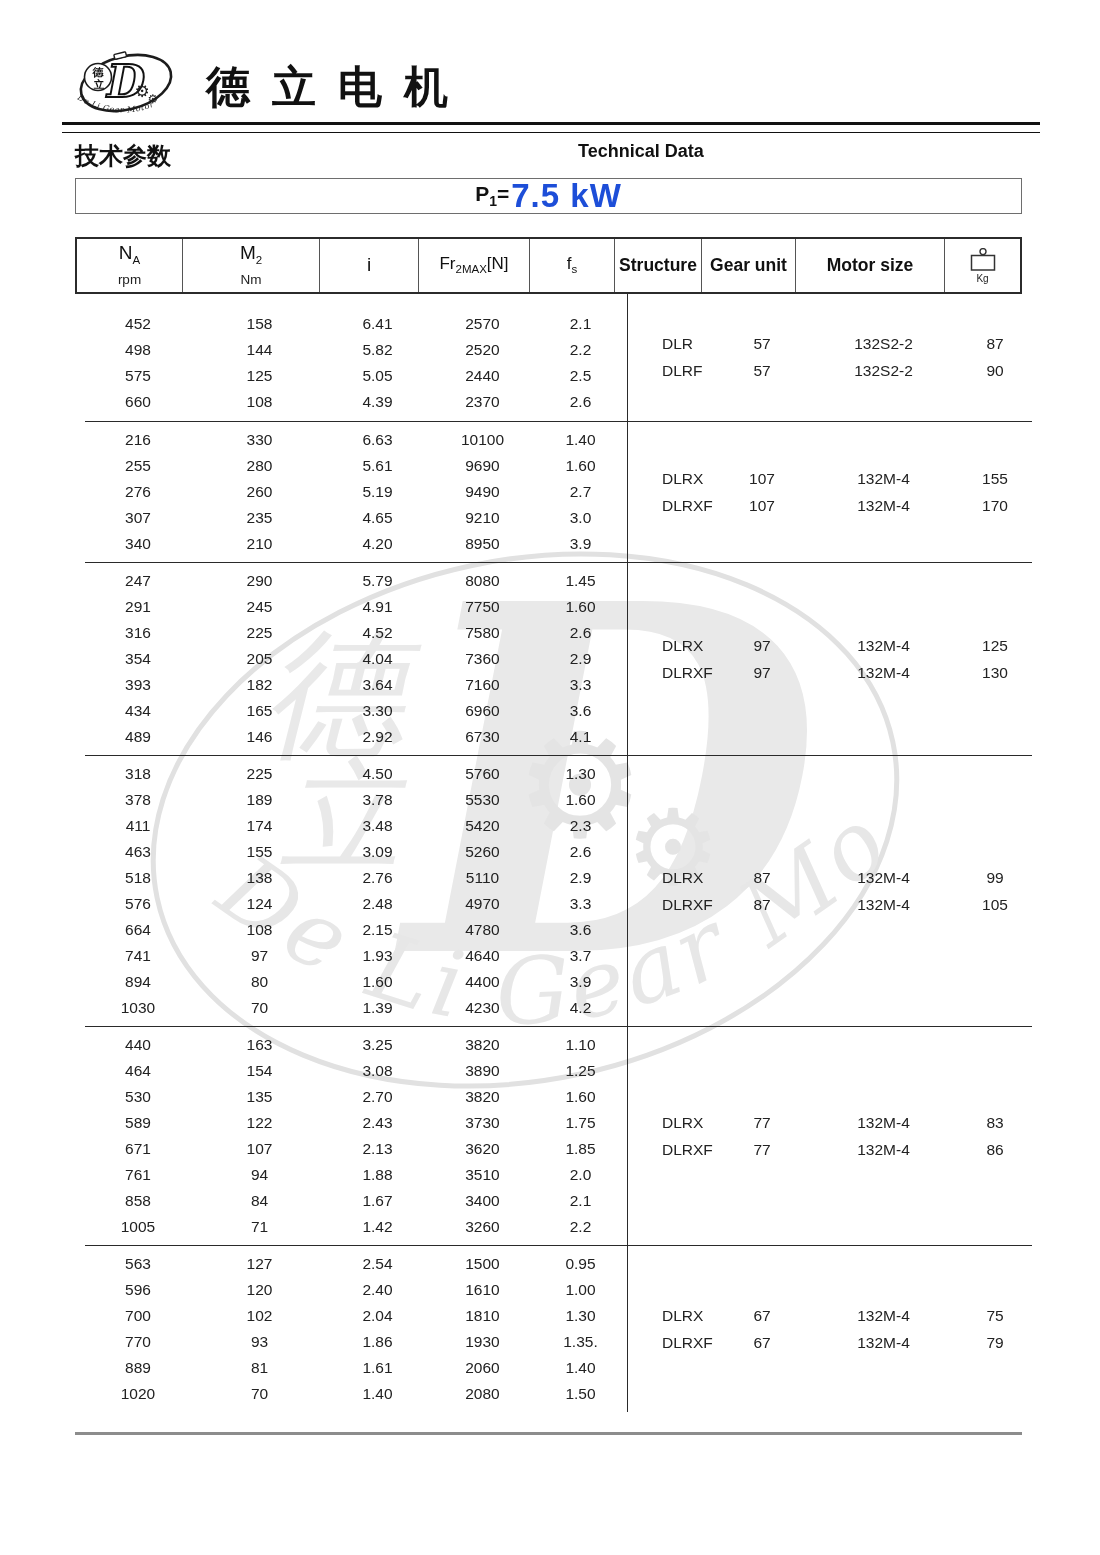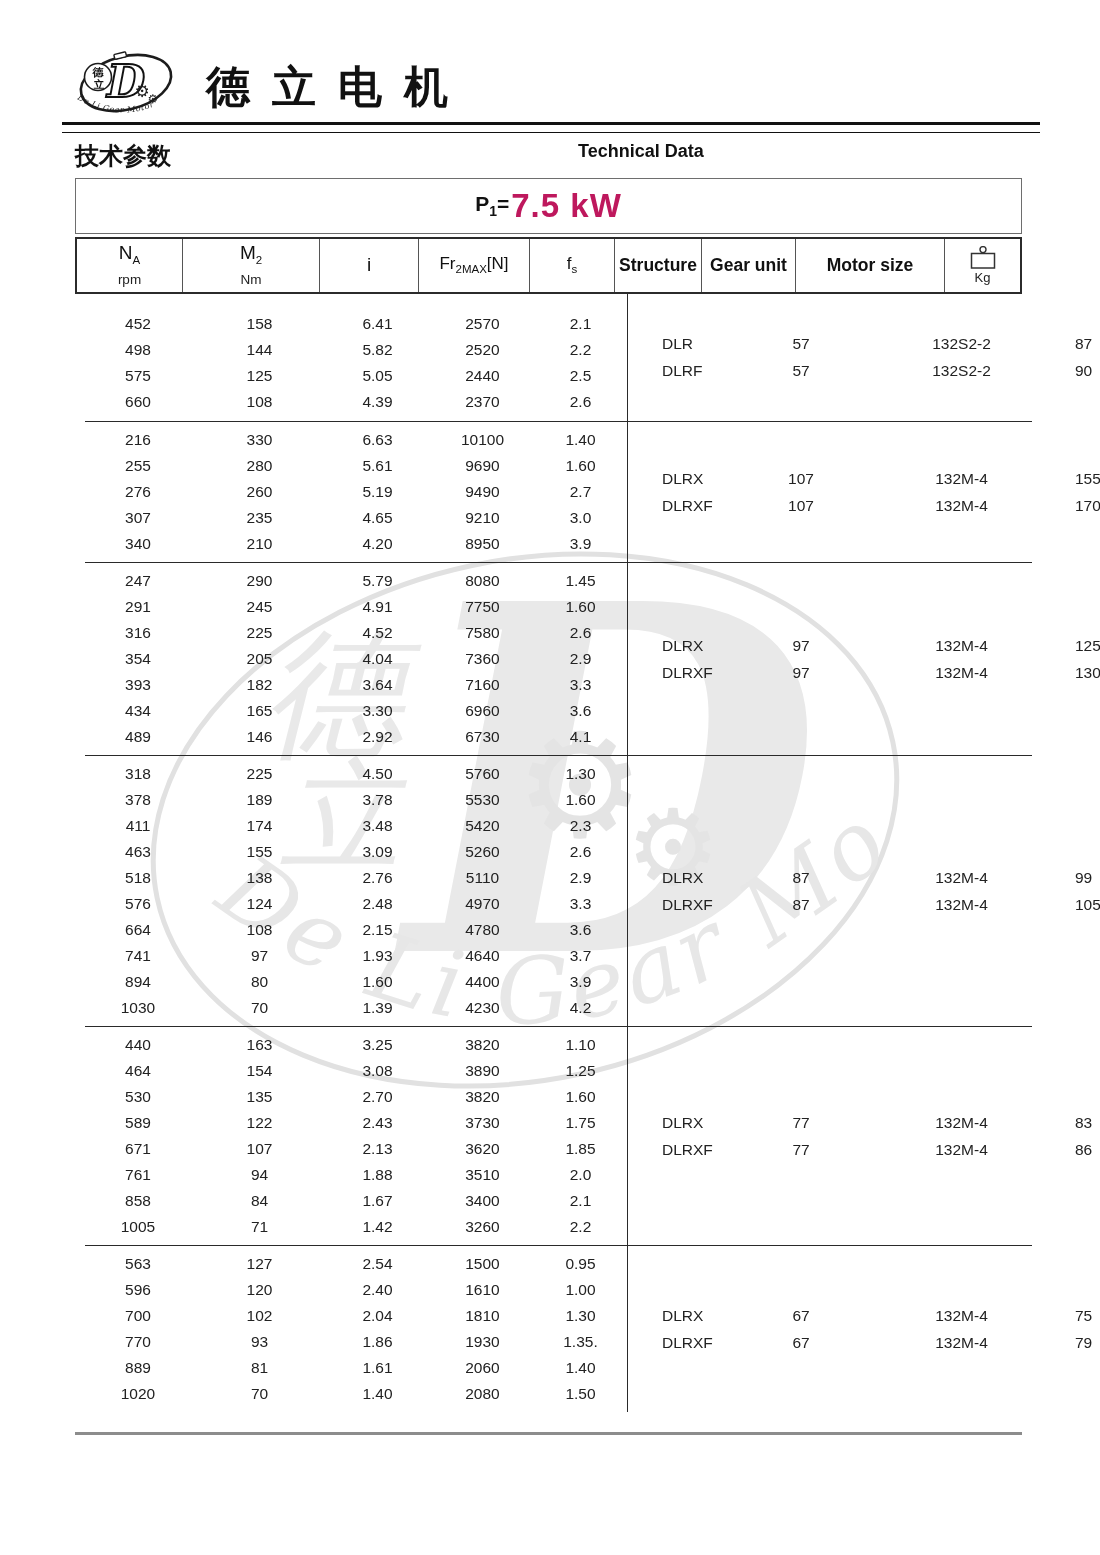--- a/index.html
+++ b/index.html
@@ -8,47 +8,47 @@
   
   .brand-row{position:absolute;left:72px;top:48px;display:flex;align-items:center;z-index:2;}
   .logo-svg{width:112px;height:78px;}
   .brand-name{margin-left:22px;font-family:"DejaVu Serif","Liberation Serif",serif;
               font-weight:bold;font-size:44px;letter-spacing:22px;color:#111;white-space:nowrap;}
   .double-rule{position:absolute;left:62px;top:122px;width:978px;height:7px;
                border-top:3px solid #111;border-bottom:1.5px solid #111;z-index:2;}
   .sec-zh{position:absolute;left:75px;top:140px;font-size:24px;font-weight:bold;color:#111;z-index:2;}
   .sec-en{position:absolute;left:578px;top:141px;font-size:18px;font-weight:bold;color:#111;z-index:2;}
   
-  .power-box{position:absolute;left:75px;top:178px;width:947px;height:56px;box-sizing:border-box;
+  .power-box{position:absolute;left:75px;top:178px;width:947px;height:36px;box-sizing:border-box;
              border:1.5px solid #6e6e6e;display:flex;align-items:center;justify-content:center;z-index:2;background:transparent;}
   .p-small{font-size:21px;font-weight:bold;color:#111;}
   .p-small sub{font-size:14px;}
-  .p-big{font-size:33px;font-weight:bold;color:#be185d;letter-spacing:1px;margin-left:2px;}
+  .p-big{font-size:33px;font-weight:bold;color:#1d4ed8;letter-spacing:1px;margin-left:2px;}
   
   .thead{position:absolute;left:75px;top:237px;width:947px;height:57px;box-sizing:border-box;
          border:2px solid #2b2b2b;display:grid;
          grid-template-columns:106px 137px 99px 111px 85px 87px 94px 149px auto;z-index:2;background:transparent;}
   .hcell{border-right:1px solid #555;display:flex;flex-direction:column;align-items:center;justify-content:center;line-height:1.1;}
   .hcell:last-child{border-right:none;}
   .h-main{font-size:19px;font-weight:normal;color:#111;}
   .h-main sub{font-size:11.5px;}
   .h-unit{font-size:13.5px;color:#222;margin-top:7px;}
   .h-word{font-size:17.5px;font-weight:bold;color:#111;}
-  .kgcell .h-unit{font-size:13px;margin-top:1px;}
+  .kgcell .h-unit{font-size:10px;margin-top:1px;}
   
   .tbody{position:absolute;left:85px;top:294px;width:947px;z-index:2;}
   .group{display:flex;}
   .group + .group{border-top:1.5px solid #2a2a2a;}
   .g-left{width:542px;box-sizing:border-box;padding:5px 0;}
   .group:first-child .g-left{padding-top:17px;padding-bottom:6px;}
   .drow{height:26px;display:grid;grid-template-columns:106px 137px 99px 111px 85px;align-items:center;}
   .dcell{text-align:center;font-size:15.5px;color:#222;}
   .g-right{width:405px;box-sizing:border-box;border-left:1.5px solid #2a2a2a;
            display:flex;flex-direction:column;justify-content:center;}
-  .arow{height:27px;display:grid;grid-template-columns:87px 94px 149px auto;align-items:center;gap:39px;}
+  .arow{height:27px;display:grid;grid-template-columns:87px 94px 149px auto;align-items:center;}
   .acell{font-size:15.5px;color:#222;text-align:center;}
   .a-structure{text-align:left;padding-left:34px;}
   
   .footer-rule{position:absolute;left:75px;top:1432px;width:947px;height:3px;background:#8c8c8c;z-index:2;}
   .page-number{position:absolute;left:75px;top:1443px;width:947px;text-align:center;
                font-size:17px;color:#222;z-index:2;}
   
   .watermark{position:absolute;left:128px;top:543px;width:792px;height:560px;z-index:0;pointer-events:none;}
   .wm-fill{fill:#e9e9e9;}
   .wm-script{font-family:"DejaVu Serif","Liberation Serif",serif;font-style:italic;}

